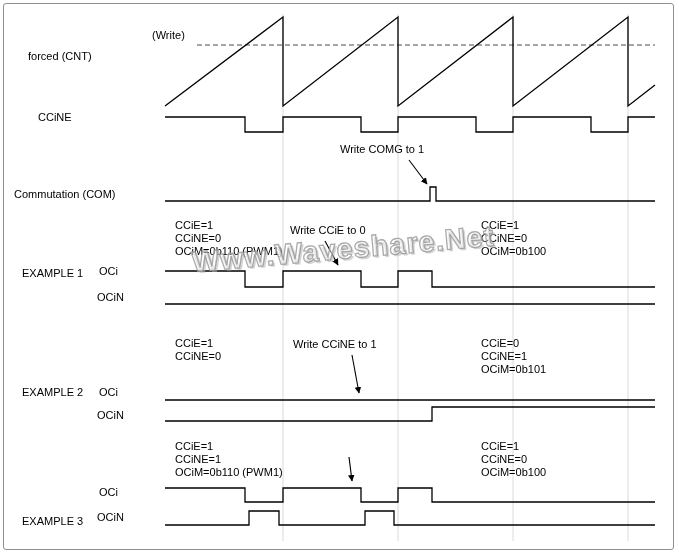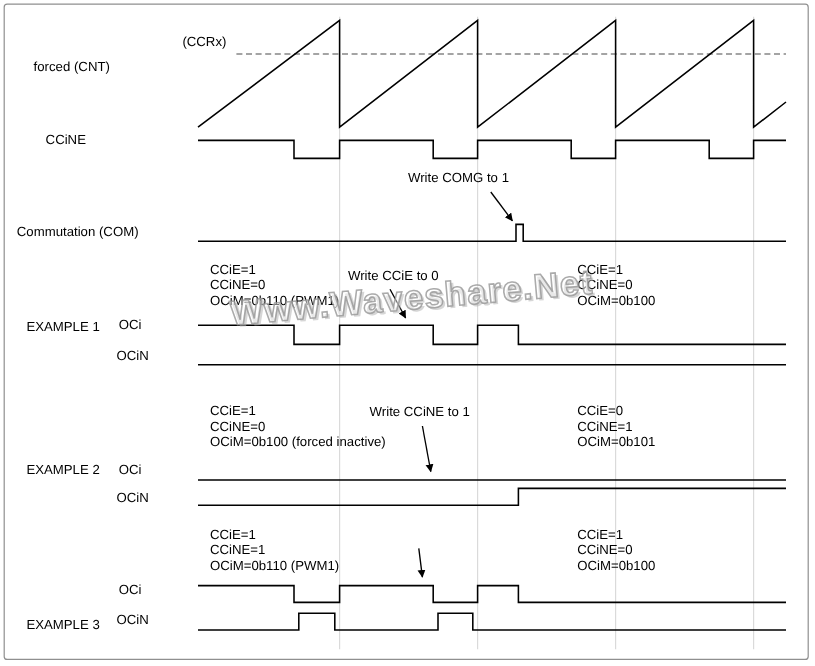--- a/index.html
+++ b/index.html
@@ -55,21 +55,21 @@
     <polyline class="wave" points="165,488 245,488 245,502 283,502 283,488 361,488 361,502 398,502 398,488 432,488 432,502 655,502"></polyline>
     <polyline class="wave" points="165,525 249,525 249,511 279,511 279,525 365,525 365,511 394,511 394,525 655,525"></polyline>
 
     <line class="arrow" marker-end="url(#arrow-head)" x1="409" y1="160" x2="427" y2="184"></line>
     <line class="arrow" marker-end="url(#arrow-head)" x1="325" y1="241" x2="338" y2="265"></line>
     <line class="arrow" marker-end="url(#arrow-head)" x1="352" y1="355" x2="359" y2="393"></line>
     <line class="arrow" marker-end="url(#arrow-head)" x1="349" y1="457" x2="352" y2="481"></line>
   </svg>
 
   <div class="lbl" style="left:28px;top:50px">forced (CNT)</div>
-  <div class="lbl" style="left:152px;top:29px">(CCRx)</div>
+  <div class="lbl" style="left:152px;top:29px">(Write)</div>
   <div class="lbl" style="left:38px;top:111px">CCiNE</div>
   <div class="lbl" style="left:14px;top:188px">Commutation (COM)</div>
   <div class="lbl" style="left:340px;top:143px">Write COMG to 1</div>
 
   <div class="lbl" style="left:22px;top:267px">EXAMPLE 1</div>
   <div class="lbl" style="left:99px;top:265px">OCi</div>
   <div class="lbl" style="left:97px;top:291px">OCiN</div>
   <div class="cfg" style="left:175px;top:219px">
     <div>CCiE=1</div>
     <div>CCiNE=0</div>
@@ -81,23 +81,22 @@
     <div>CCiNE=0</div>
     <div>OCiM=0b100</div>
   </div>
 
   <div class="lbl" style="left:22px;top:386px">EXAMPLE 2</div>
   <div class="lbl" style="left:99px;top:386px">OCi</div>
   <div class="lbl" style="left:97px;top:409px">OCiN</div>
   <div class="cfg" style="left:175px;top:337px">
     <div>CCiE=1</div>
     <div>CCiNE=0</div>
-    <div>OCiM=0b100 (forced inactive)</div>
   </div>
-  <div class="lbl" style="left:308px;top:338px">Write CCiNE to 1</div>
+  <div class="lbl" style="left:293px;top:338px">Write CCiNE to 1</div>
   <div class="cfg" style="left:481px;top:337px">
     <div>CCiE=0</div>
     <div>CCiNE=1</div>
     <div>OCiM=0b101</div>
   </div>
 
   <div class="lbl" style="left:22px;top:515px">EXAMPLE 3</div>
   <div class="lbl" style="left:99px;top:486px">OCi</div>
   <div class="lbl" style="left:97px;top:511px">OCiN</div>
   <div class="cfg" style="left:175px;top:440px">

